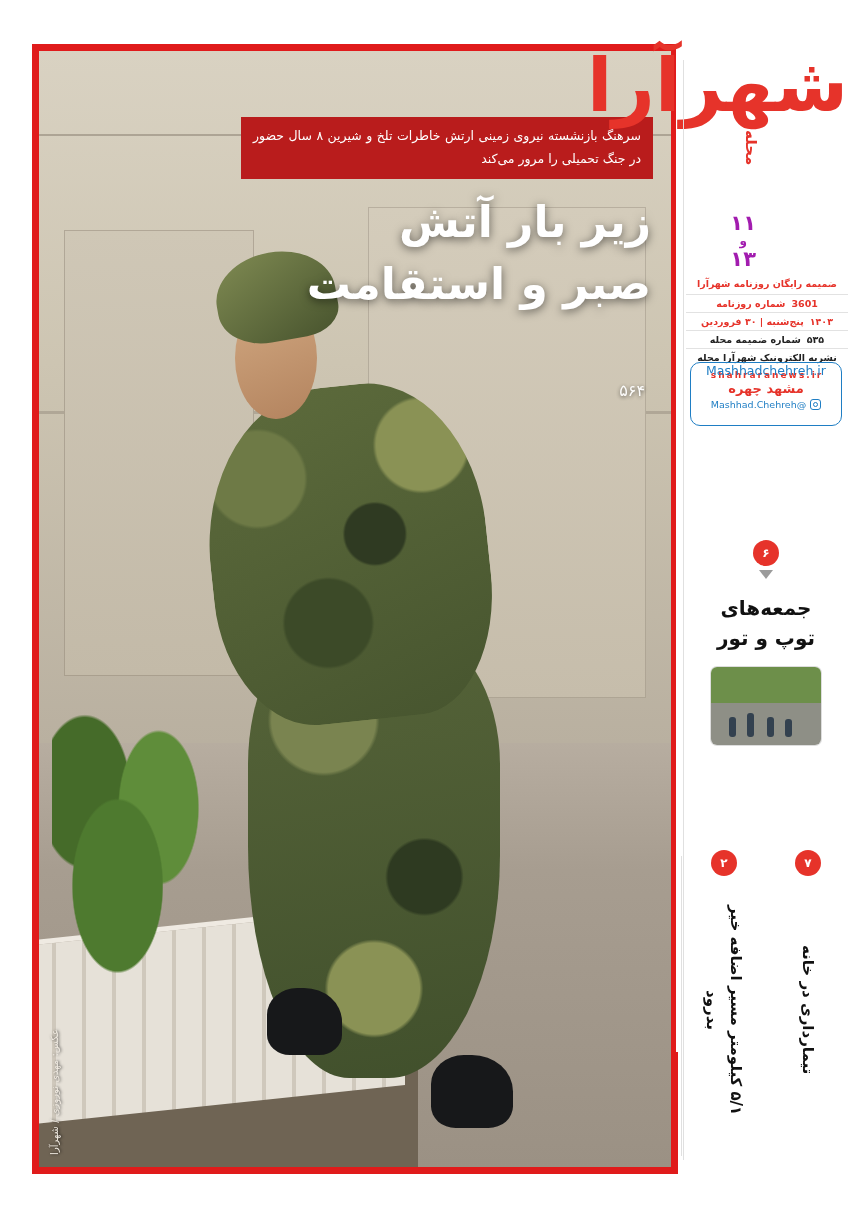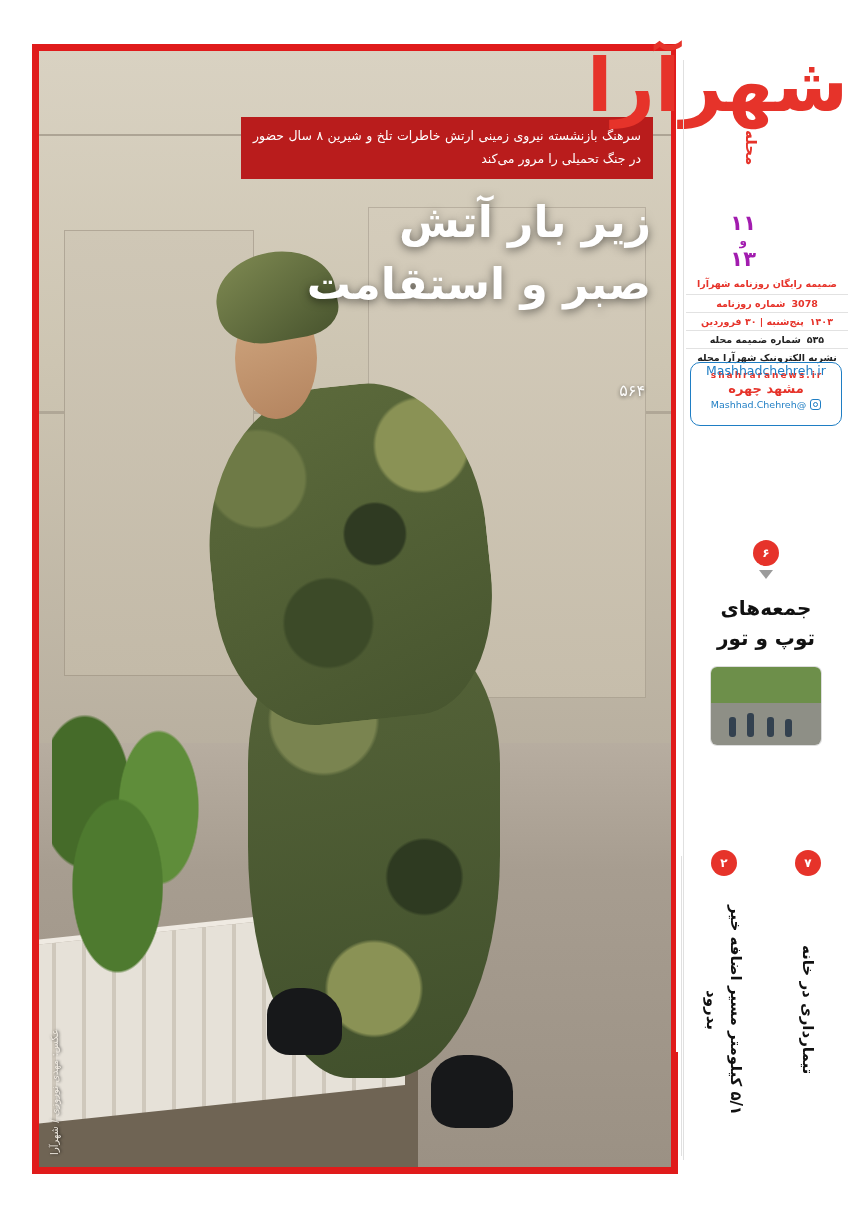--- a/index.html
+++ b/index.html
@@ -284,21 +284,21 @@
       <div class="mast-pages">
         <div>۱۱</div>
         <div class="and">و</div>
         <div>۱۳</div>
       </div>
     </div>
 
     <div class="meta">
       <div class="m-red">ضمیمه رایگان روزنامه شهرآرا</div>
       <div class="m-row">
-        <span>3078</span>
+        <span>3601</span>
         <span>شماره روزنامه</span>
       </div>
       <div class="m-row">
         <span>۱۴۰۳</span>
         <span>پنج‌شنبه | ۳۰ فروردین</span>
       </div>
       <div class="m-row dark">
         <span>۵۳۵</span>
         <span>شماره ضمیمه محله</span>
       </div>

